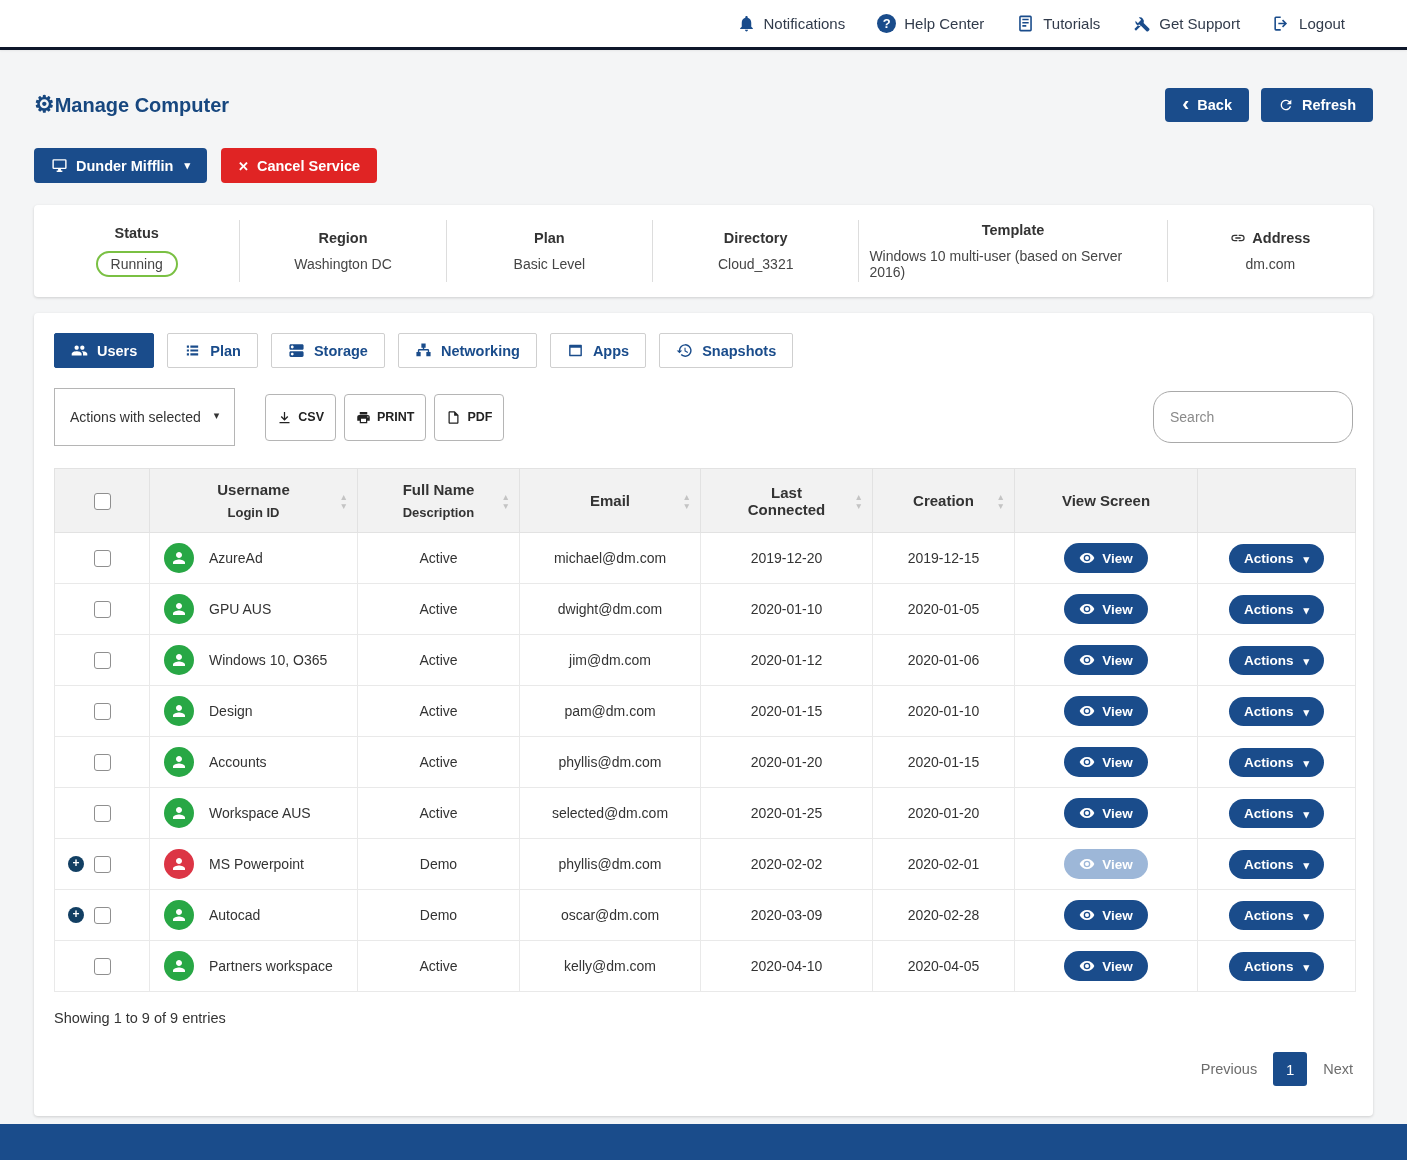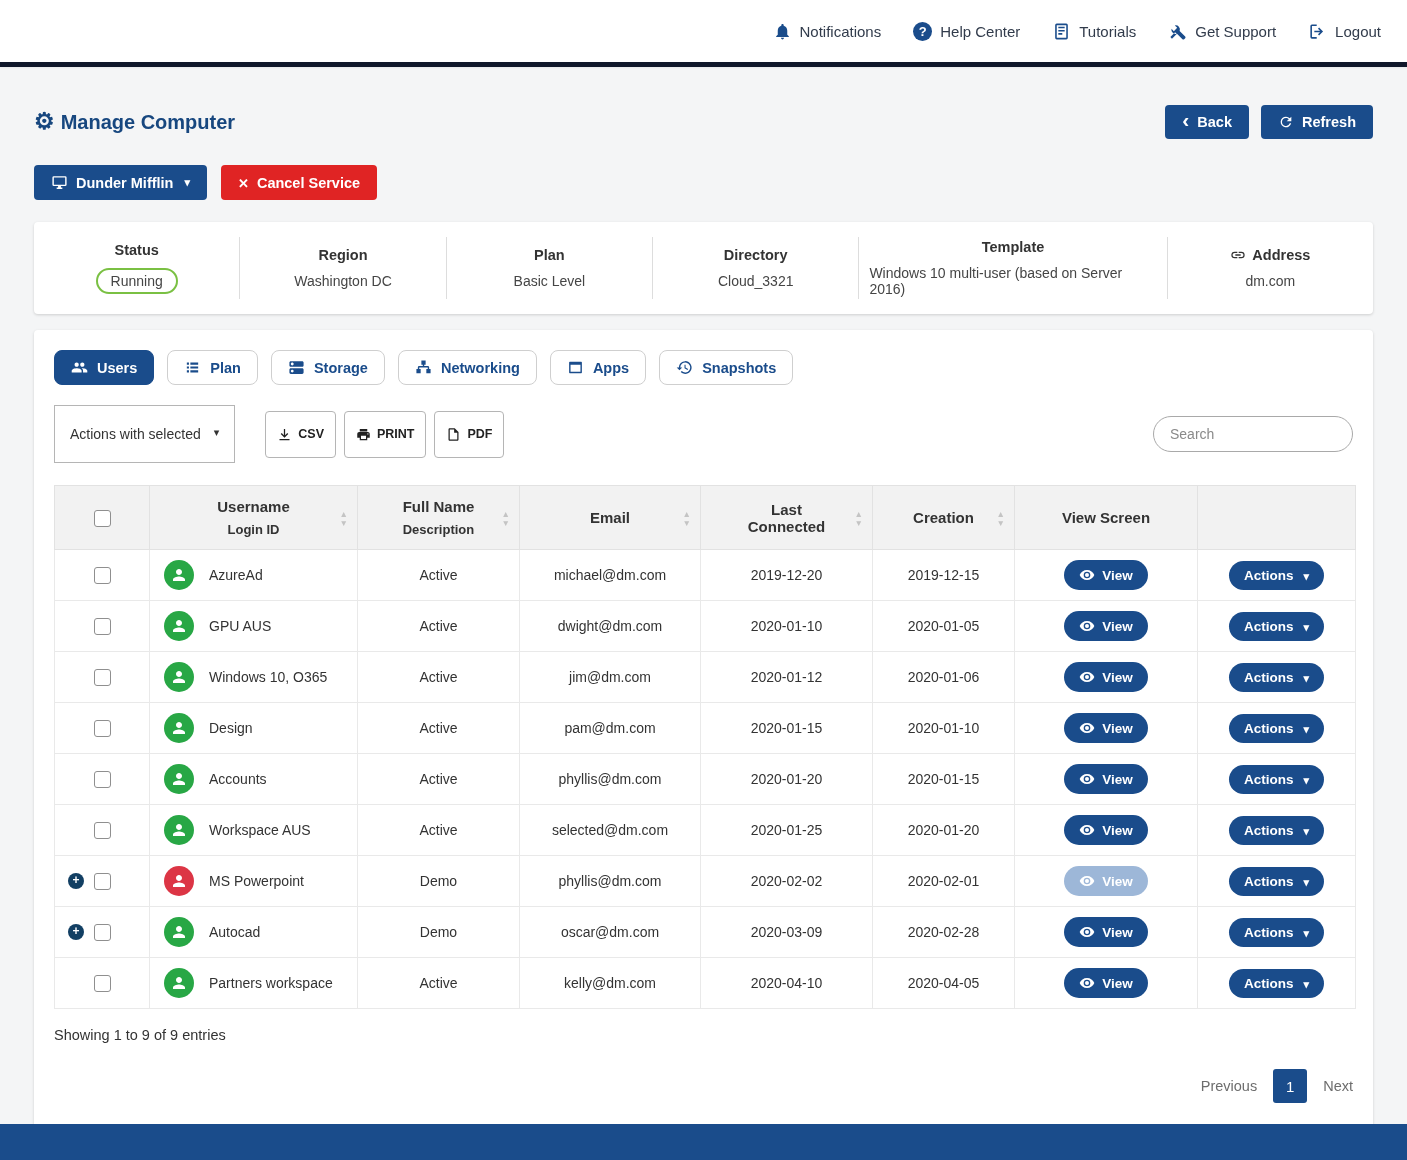--- a/index.html
+++ b/index.html
@@ -1,33 +1,33 @@
 <!DOCTYPE html>
 <html style="--primary: #1a4c8b; --danger: #e02424; --green: #28a745; --red: #dc3545; --ring: #7ac043;"><head>
 <meta charset="utf-8">
 <style>
   *{box-sizing:border-box;margin:0;padding:0}
   :root{--primary:#1a4c8b;--danger:#e02424;--green:#28a745;--red:#dc3545;--ring:#7ac043}
   body{width:1407px;height:1160px;background:#f4f5f6;font-family:"Liberation Sans",sans-serif;color:#333;position:relative;overflow:hidden}
   button{font-family:inherit;cursor:pointer}
 
   
-  .topbar{height:67px;background:#fff;border-bottom:5px solid #0f172a;box-shadow:0 1px 2px rgba(0,0,0,.06);display:flex;justify-content:flex-end;align-items:center;gap:32px;padding-right:26px}
+  .topbar{height:50px;background:#fff;border-bottom:3px solid #0f172a;box-shadow:0 1px 2px rgba(0,0,0,.06);display:flex;justify-content:flex-end;align-items:center;gap:32px;padding-right:62px}
   .top-item{display:flex;align-items:center;gap:8px;font-size:15px;color:#313b4b;cursor:pointer}
   .svg-icon{display:inline-flex;width:19px;height:19px}
   .svg-icon svg{width:100%;height:100%}
   .c-primary{color:var(--primary)}
   .help-badge{width:19px;height:19px;border-radius:50%;background:var(--primary);color:#fff;display:inline-flex;align-items:center;justify-content:center;font-size:13px;font-weight:bold}
   .help-badge::before{content:"?"}
 
   .content{padding:0 34px}
 
   
   .title-row{margin-top:38px;display:flex;justify-content:space-between;align-items:center}
-  .page-title{display:flex;align-items:center;gap:6px;color:#17477f;font-size:20px;font-weight:bold}
+  .page-title{display:flex;align-items:center;gap:0;color:#17477f;font-size:20px;font-weight:bold}
   .gear-icon::before{content:"⚙";font-size:23px;color:#17477f;line-height:1}
   .title-actions{display:flex;gap:12px}
   .btn{display:inline-flex;align-items:center;gap:8px;border:none;border-radius:4px;background:var(--primary);color:#fff;font-size:14.5px;font-weight:600;padding:9px 17px}
   .btn-red{background:var(--danger)}
   .chevron-left-icon::before{content:"‹";font-size:21px;font-weight:bold;line-height:10px;display:inline-block;margin-top:-3px}
   .x-icon::before{content:"✕";font-size:13px;font-weight:bold}
   .caret-after::after{content:"▾";font-size:11px;margin-left:3px}
   .icon-white{color:#fff}
 
   
@@ -39,31 +39,31 @@
   .info-sec:last-child{border-right:none}
   .info-sec.wide{flex:1.55}
   .info-label{font-size:14.5px;font-weight:bold;color:#333;display:flex;align-items:center;gap:6px}
   .info-value{font-size:14px;color:#454545}
   .status-pill{border:2px solid var(--ring);border-radius:15px;padding:3px 13px}
   .link-ic{width:16px;height:16px;color:#333}
 
   
   .main-card{margin-top:16px;background:#fff;border-radius:4px;box-shadow:0 1px 3px rgba(0,0,0,.16);padding:20px 20px 30px}
   .tabs{display:flex;gap:13px}
-  .tab{display:inline-flex;align-items:center;gap:9px;padding:8px 16px;border:1px solid #cfcfcf;border-radius:8px;background:#fff;color:var(--primary);font-size:14.5px;font-weight:600}
+  .tab{display:inline-flex;align-items:center;gap:9px;padding:8px 16px;border:1px solid #cfcfcf;border-radius:2px;background:#fff;color:var(--primary);font-size:14.5px;font-weight:600}
   .tab .svg-icon{width:17px;height:17px}
   .tab.active{background:var(--primary);color:#fff;border-color:var(--primary)}
 
   
   .toolbar{margin-top:20px;display:flex;align-items:center}
   .btn-outline{display:inline-flex;align-items:flex-start;gap:10px;border:1px solid #b5b5b5;border-radius:0;background:#fff;color:#333;font-size:14px;padding:20px 15px}
   .export-group{display:flex;gap:8px;margin-left:30px}
   .btn-sm{display:inline-flex;align-items:center;gap:6px;border:1px solid #b5b5b5;border-radius:4px;background:#fff;color:#222;font-size:12.5px;font-weight:600;padding:15px 11px}
   .btn-sm .svg-icon{width:15px;height:15px;color:#222}
-  .search-input{margin-left:auto;width:200px;height:36px;border:1px solid #a9a9a9;border-radius:18px;padding:0 16px;font-size:14px;font-family:inherit;color:#333;outline:none;background:#fff}
+  .search-input{margin-left:auto;width:200px;height:52px;border:1px solid #a9a9a9;border-radius:18px;padding:0 16px;font-size:14px;font-family:inherit;color:#333;outline:none;background:#fff}
   .search-input::placeholder{color:#8a8a8a}
 
   
   table.users{margin-top:22px;width:100%;border-collapse:collapse;table-layout:fixed}
   .users th,.users td{border:1px solid #e9e9e9}
   .users thead th{background:#f2f2f2;height:64px;font-size:15px;font-weight:bold;color:#333;position:relative;padding:8px;border-color:#e2e2e2;vertical-align:middle}
   .users thead .sub{display:block;font-size:13px;margin-top:7px}
   .narrow{max-width:96px;display:inline-block}
   .sort{position:absolute;right:9px;top:50%;transform:translateY(-50%);display:inline-flex;flex-direction:column;gap:1px;color:#c4c4c4;font-size:8.5px;line-height:8px}
   .sort::before{content:"▲"}

